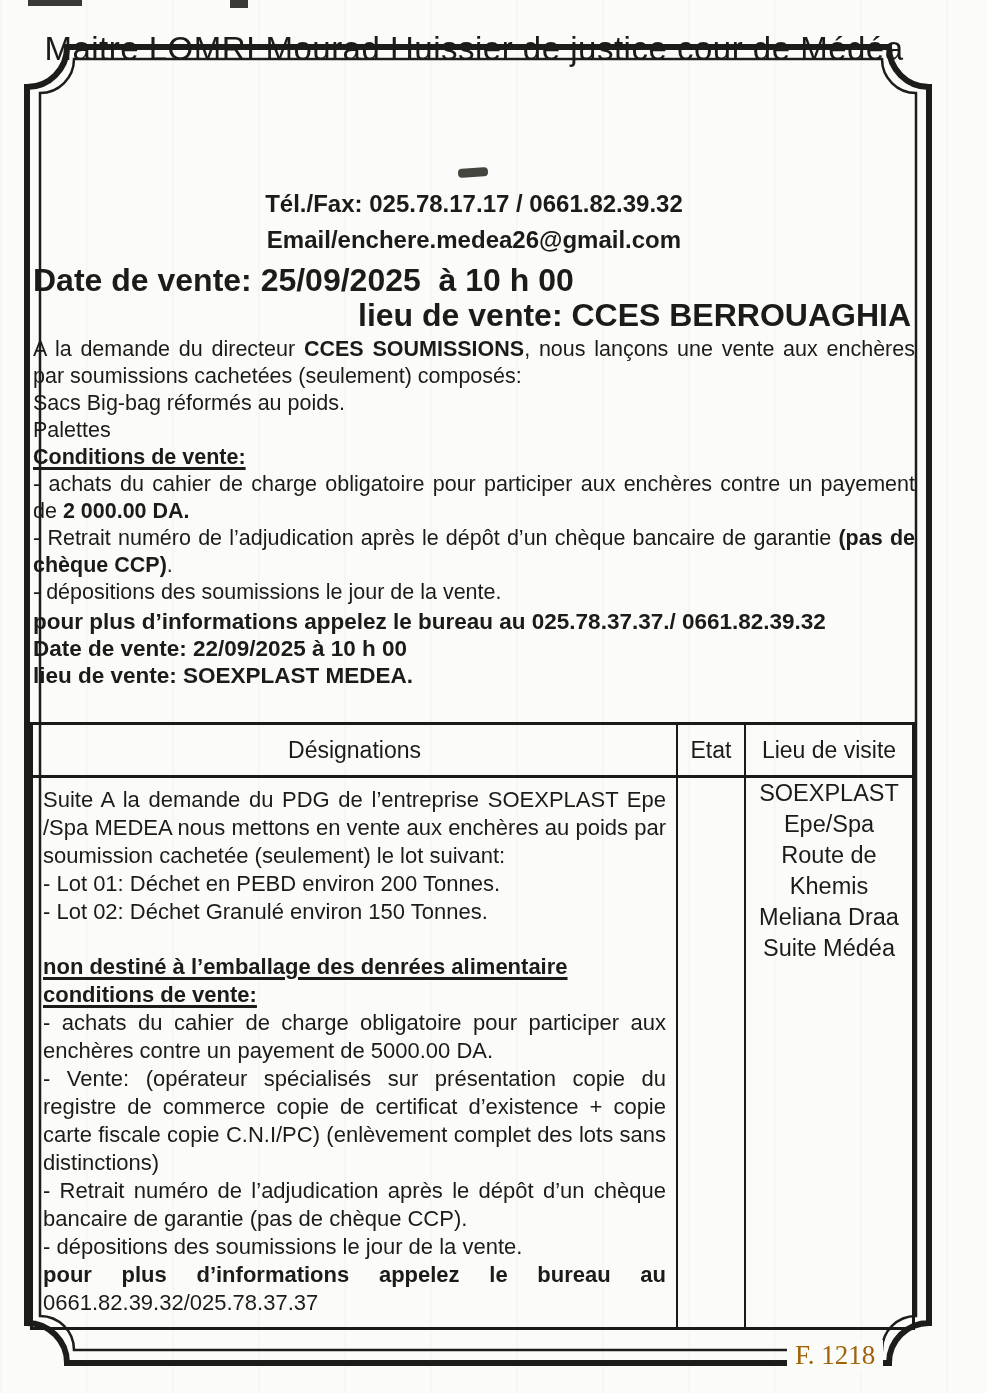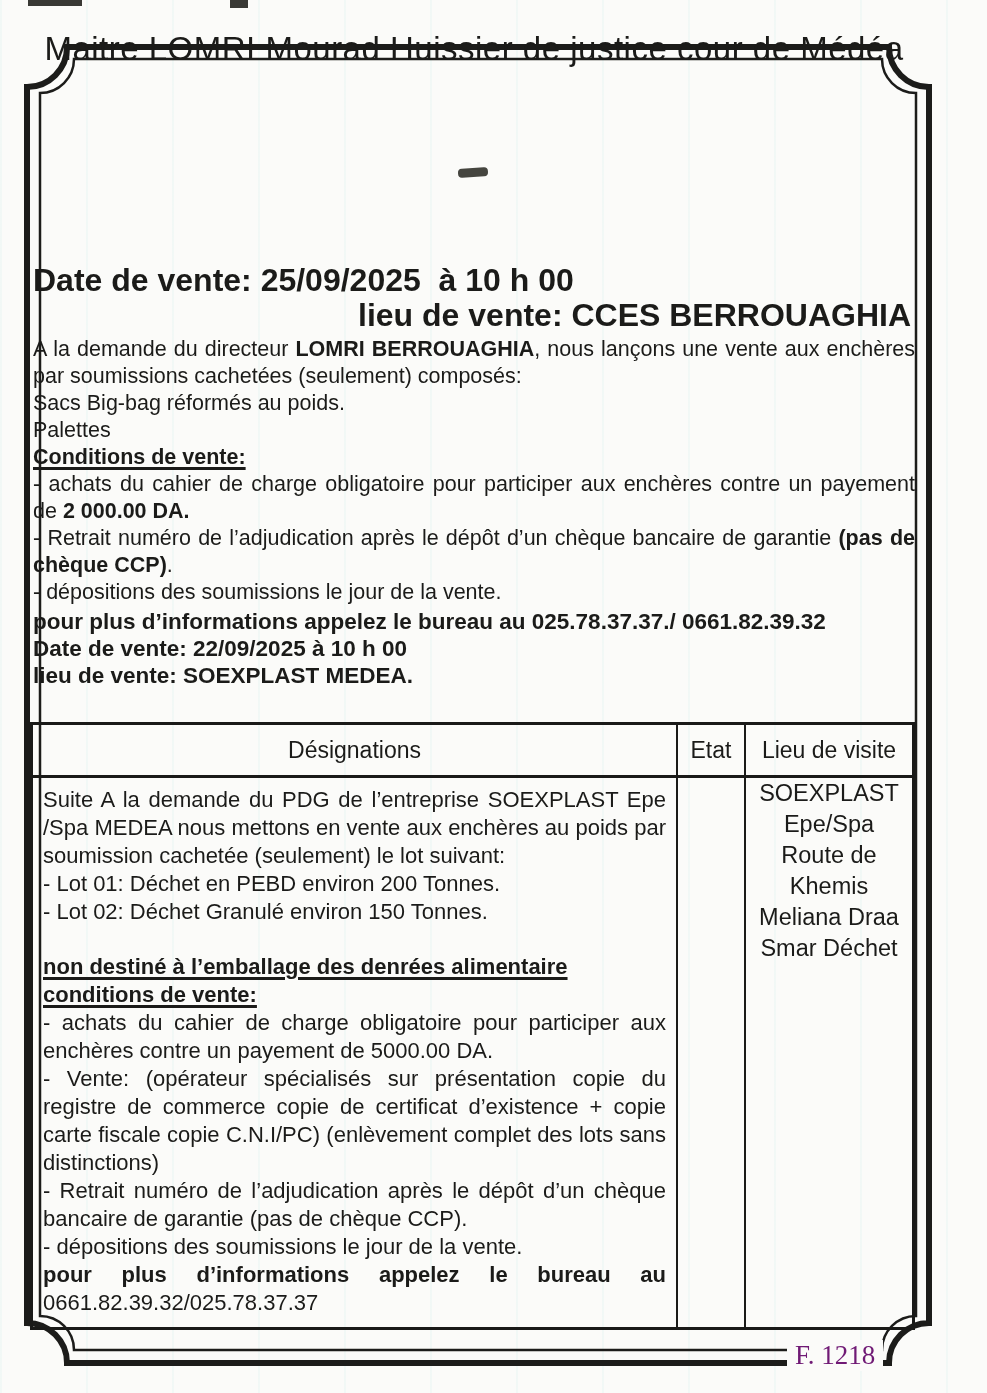--- a/index.html
+++ b/index.html
@@ -68,21 +68,21 @@
   .tbl-bold{font-weight:400;}
   .justify-last{text-align:justify;text-align-last:justify;font-weight:700;}
   .lieu-cell{
     text-align:center;font-size:23.5px;line-height:31px;
   }
   .etat-cell{min-height:40px;}
 
   .form-number{
     position:absolute;left:787px;top:1340px;z-index:3;
     font-family:"Liberation Serif", serif;font-size:27px;
-    background:#fbfbf9;padding:0 8px;color:#701a75;
+    background:#fbfbf9;padding:0 8px;color:#a16207;
   }
 
   .artifact{position:absolute;background:#24241f;z-index:2;}
   .smudge1{left:458px;top:168px;width:30px;height:9px;border-radius:4px;opacity:.85;transform:rotate(-4deg);}
   .mark-top1{left:28px;top:0;width:54px;height:6px;opacity:.9;}
   .mark-top2{left:230px;top:0;width:18px;height:8px;opacity:.9;}
 </style>
 </head>
 <body>
 
@@ -95,26 +95,30 @@
 
   <div class="artifact mark-top1"></div>
   <div class="artifact mark-top2"></div>
   <div class="artifact smudge1"></div>
 
   <div class="content">
 
     <div class="doc-title">Maitre LOMRI Mourad Huissier de justice cour de Médéa</div>
 
 
+    <div class="contact">
+      <div>Tél./Fax: 025.78.17.17 / 0661.82.39.32</div>
+      <div>Email/enchere.medea26@gmail.com</div>
+    </div>
 
     <div class="bold-line date1">Date de vente: 25/09/2025  à 10 h 00</div>
     <div class="bold-line lieu1">lieu de vente: CCES BERROUAGHIA</div>
 
     <div class="body1">
-      <p><span>A la demande du directeur </span><b>LOMRI BERROUAGHIA</b><span>, nous lançons une vente aux enchères par soumissions cachetées (seulement) composés:</span></p>
+      <p><span>A la demande du directeur </span><b>CCES SOUMISSIONS</b><span>, nous lançons une vente aux enchères par soumissions cachetées (seulement) composés:</span></p>
       <div>Sacs Big-bag réformés au poids.</div>
       <div>Palettes</div>
       <div><span class="u-head">Conditions de vente:</span></div>
       <p><span>- achats du cahier de charge obligatoire pour participer aux enchères contre un payement de </span><b>2 000.00 DA.</b></p>
       <p><span>- Retrait numéro de l’adjudication après le dépôt d’un chèque bancaire de garantie </span><b>(pas de chèque CCP)</b><span>.</span></p>
       <div>- dépositions des soumissions le jour de la vente.</div>
     </div>
 
     <div class="info-block">
       <div>pour plus d’informations appelez le bureau au 025.78.37.37./ 0661.82.39.32</div>
@@ -143,21 +147,21 @@
           <p class="justify-last">pour plus d’informations appelez le bureau au</p>
           <p class="plain tbl-bold">0661.82.39.32/025.78.37.37</p>
         </div>
         <div class="tcell c2 etat-cell"></div>
         <div class="tcell c3 lieu-cell">
           <div>SOEXPLAST</div>
           <div>Epe/Spa</div>
           <div>Route de</div>
           <div>Khemis</div>
           <div>Meliana Draa</div>
-          <div>Smar Déchet</div>
+          <div>Suite Médéa</div>
         </div>
       </div>
     </div>
 
   </div>
 
   <div class="form-number">F. 1218</div>
 
 </div>
 

